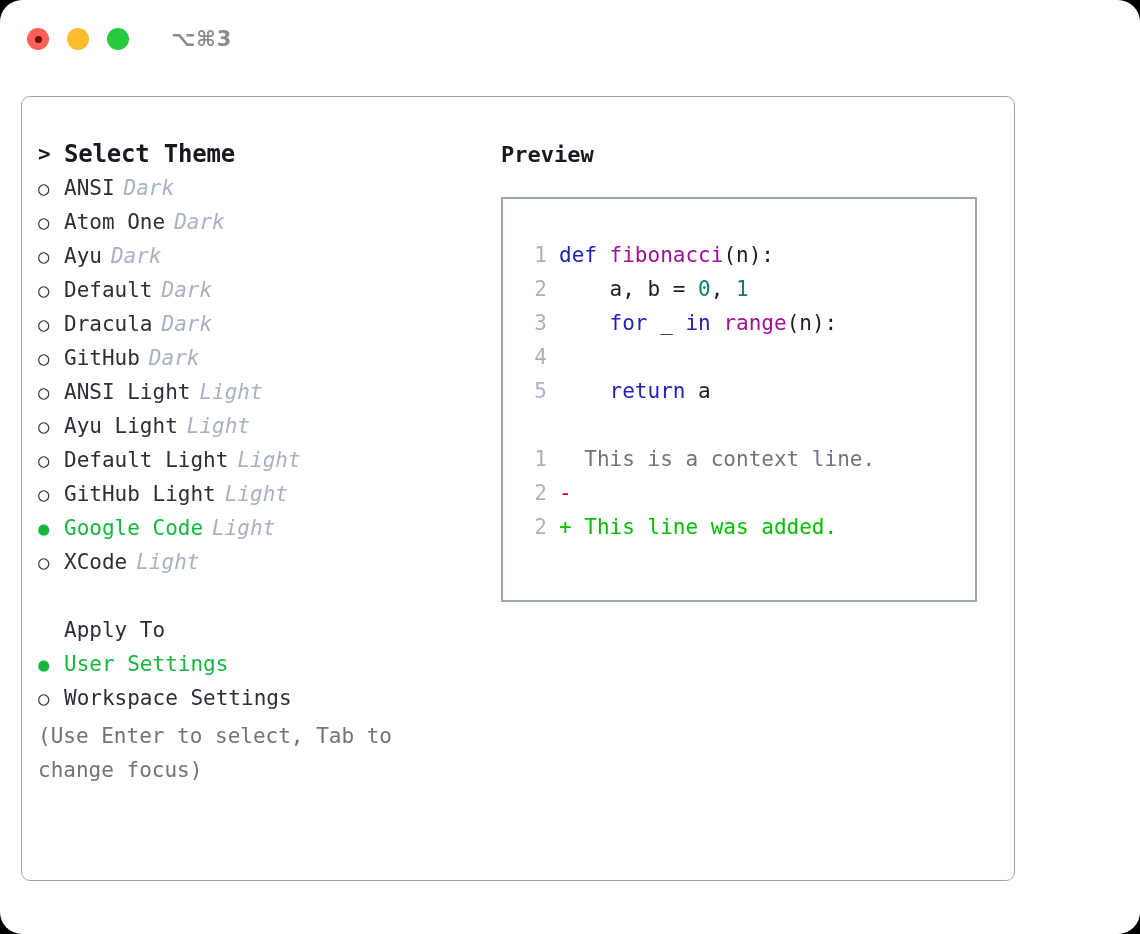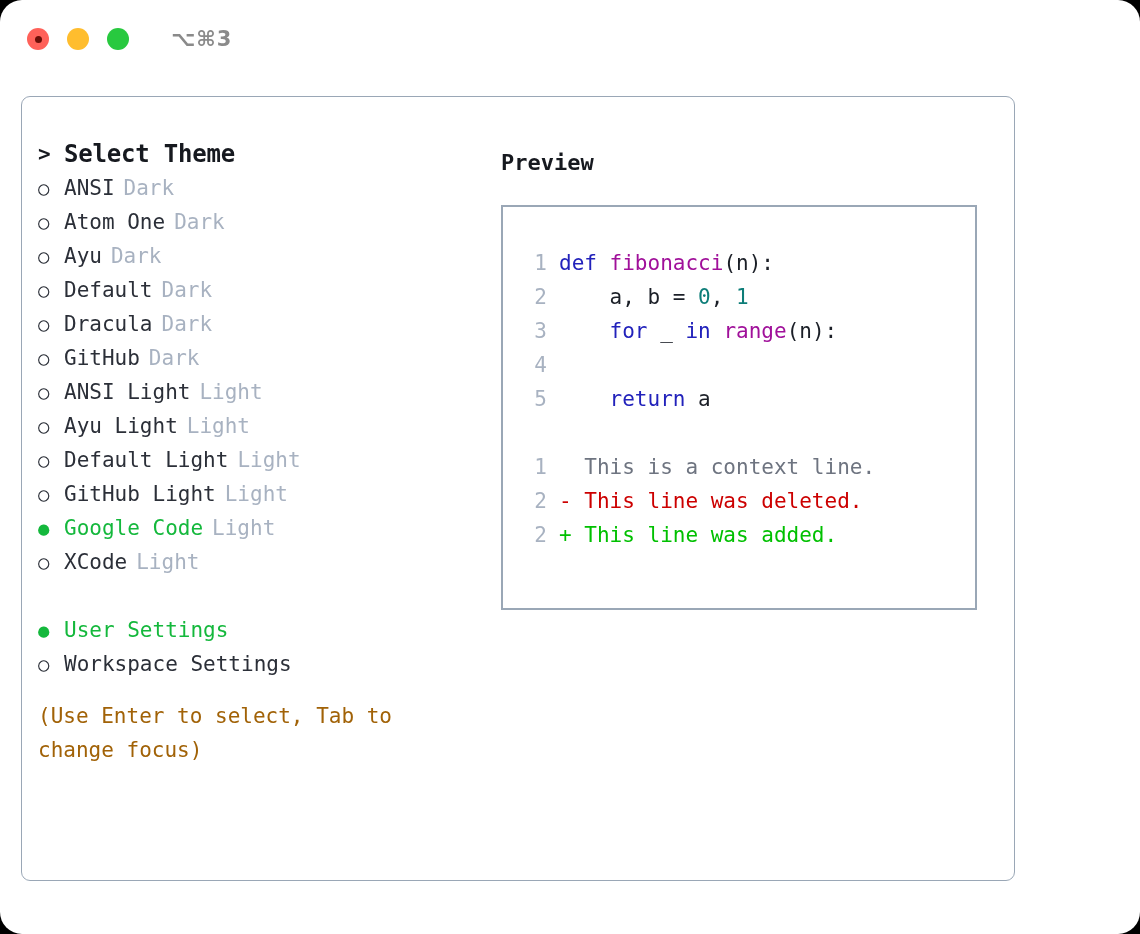--- a/index.html
+++ b/index.html
@@ -119,32 +119,32 @@
 
   .header-title {
     color: #16191f;
     font-weight: 700;
     font-size: 24px;
     letter-spacing: -0.2px;
   }
 
   .name      { color: #2b2f38; }
   .name-sel  { color: #14b83c; }
-  .tag       { color: #a8b2c1; margin-left: 9px; }
+  .tag       { color: #a8b2c1; margin-left: 9px; font-style: italic; }
 
   .group-label {
     color: #2b2f38;
     font-size: 21px;
   }
 
   .spacer { height: 34px; }
 
   #hint {
-    margin-top: 18px;
-    color: #a16207;
+    margin-top: 4px;
+    color: #737373;
     font-family: "DejaVu Sans Mono", monospace;
     font-size: 21px;
     line-height: 34px;
     width: 420px;
   }
 
   
   #right-col {
     position: absolute;
     left: 479px;
@@ -152,21 +152,20 @@
     width: 490px;
   }
   #preview-title {
     color: #16191f;
     font-family: "DejaVu Sans Mono", monospace;
     font-weight: 700;
     font-size: 22px;
     height: 34px;
     display: flex;
     align-items: center;
-    margin-top: 8px;
   }
   #preview-box {
     margin-top: 26px;
     width: 476px;
     height: 405px;
     border: 2px solid #9aa7b6;
     box-sizing: border-box;
     background: #ffffff;
     padding: 44px 0 0 0;
   }
@@ -278,20 +277,24 @@
           </div>
           <div class="row">
             <span class="bullet bullet-empty">○</span>
             <span class="name">XCode</span>
             <span class="tag">Light</span>
           </div>
         </div>
 
       <div class="spacer"></div>
 
+      <div class="row">
+        <span class="bullet bullet-none">○</span>
+        <span class="group-label">Apply To</span>
+      </div>
 
       <div id="apply-list">
           <div class="row">
             <span class="bullet bullet-sel">●</span>
             <span class="name-sel">User Settings</span>
           </div>
           <div class="row">
             <span class="bullet bullet-empty">○</span>
             <span class="name">Workspace Settings</span>
           </div>
@@ -306,20 +309,20 @@
         <div id="code-block">
             <div class="code-line"><span class="ln">1</span><span class="tok-kw">def </span><span class="tok-fn">fibonacci</span><span class="tok-plain">(n):</span></div>
             <div class="code-line"><span class="ln">2</span><span class="tok-plain">    a, b = </span><span class="tok-num">0</span><span class="tok-plain">, </span><span class="tok-num">1</span></div>
             <div class="code-line"><span class="ln">3</span><span class="tok-plain">    </span><span class="tok-kw">for</span><span class="tok-plain"> _ </span><span class="tok-kw">in</span><span class="tok-plain"> </span><span class="tok-fn">range</span><span class="tok-plain">(n):</span></div>
             <div class="code-line"><span class="ln">4</span></div>
             <div class="code-line"><span class="ln">5</span><span class="tok-plain">    </span><span class="tok-kw">return</span><span class="tok-plain"> a</span></div>
           </div>
         <div class="code-gap"></div>
         <div id="diff-block">
             <div class="code-line"><span class="ln">1</span><span class="tok-ctx">  </span><span class="tok-ctx">This is a context line.</span></div>
-            <div class="code-line"><span class="ln">2</span><span class="tok-del">- </span><span class="tok-del">This line was deleted.</span></div>
+            <div class="code-line"><span class="ln">2</span><span class="tok-del">- </span></div>
             <div class="code-line"><span class="ln">2</span><span class="tok-add">+ </span><span class="tok-add">This line was added.</span></div>
           </div>
       </div>
     </div>
 
   </div>
 </div>
 
 </body></html>

